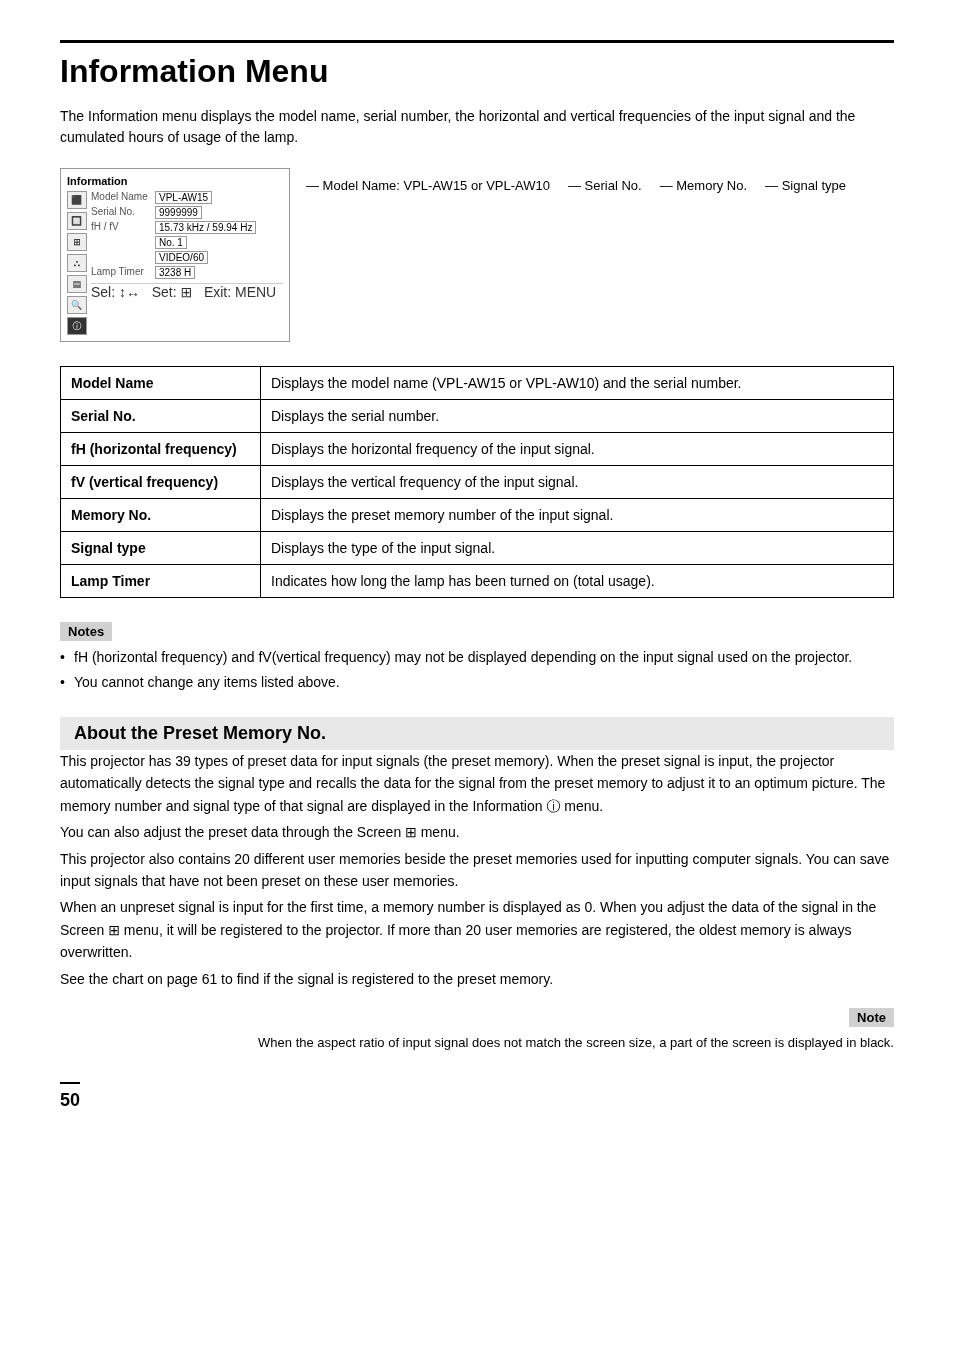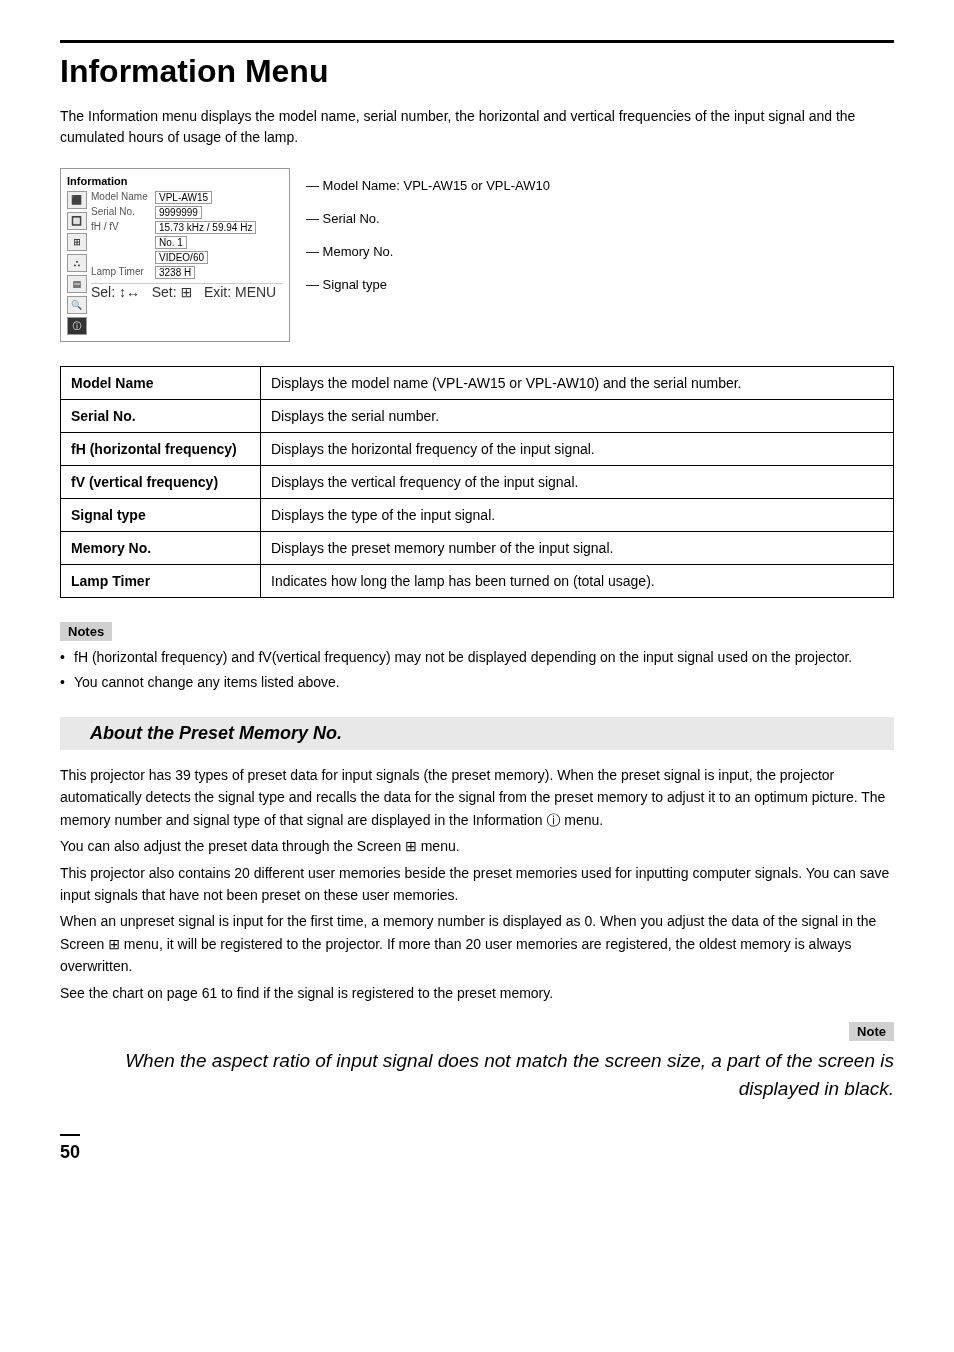--- a/index.html
+++ b/index.html
@@ -104,21 +104,21 @@
       margin-top: 4px;
       font-size: 14px;
       color: #333;
       border-top: 1px solid #ccc;
       padding-top: 0;
     }
 
     
     .callout-labels {
       display: flex;
-      flex-direction: column;
+      flex-direction: row;
       justify-content: flex-start;
       font-size: 13px;
       padding-top: 10px;
       gap: 18px;
     }
 
     .callout-label {
       font-size: 13px;
       white-space: nowrap;
     }
@@ -172,44 +172,41 @@
 
     .notes-list li::before {
       content: "•";
       position: absolute;
       left: 0;
     }
 
     
     .about-section {
       background: #e8e8e8;
-      padding: 6px 30px;
-      margin-bottom: 14px;
-      font-style: italic;
+      padding: 6px 14px;
     }
 
     .about-section h2 {
       font-size: 18px;
       font-weight: bold;
     }
 
     
     .note-box-single {
       background: #d0d0d0;
       display: inline-block;
       padding: 2px 8px;
       font-weight: bold;
       font-size: 13px;
       margin-bottom: 6px;
     }
 
     .note-text {
-      font-size: 19px;
+      font-size: 13px;
       line-height: 1.5;
-      font-style: italic;
     }
 
     
     .page-number {
       font-size: 18px;
       font-weight: bold;
       margin-top: 30px;
       border-top: 2px solid #000;
       padding-top: 6px;
       display: inline-block;
@@ -291,26 +288,26 @@
       </tr>
       <tr>
         <td>fH (horizontal frequency)</td>
         <td>Displays the horizontal frequency of the input signal.</td>
       </tr>
       <tr>
         <td>fV (vertical frequency)</td>
         <td>Displays the vertical frequency of the input signal.</td>
       </tr>
       <tr>
+        <td>Memory No.</td>
+        <td>Displays the preset memory number of the input signal.</td>
+      </tr>
+      <tr>
         <td>Signal type</td>
         <td>Displays the type of the input signal.</td>
-      </tr>
-      <tr>
-        <td>Memory No.</td>
-        <td>Displays the preset memory number of the input signal.</td>
       </tr>
       <tr>
         <td>Lamp Timer</td>
         <td>Indicates how long the lamp has been turned on (total usage).</td>
       </tr>
     </tbody>
 </table>
 
 
 <div class="notes-section">

